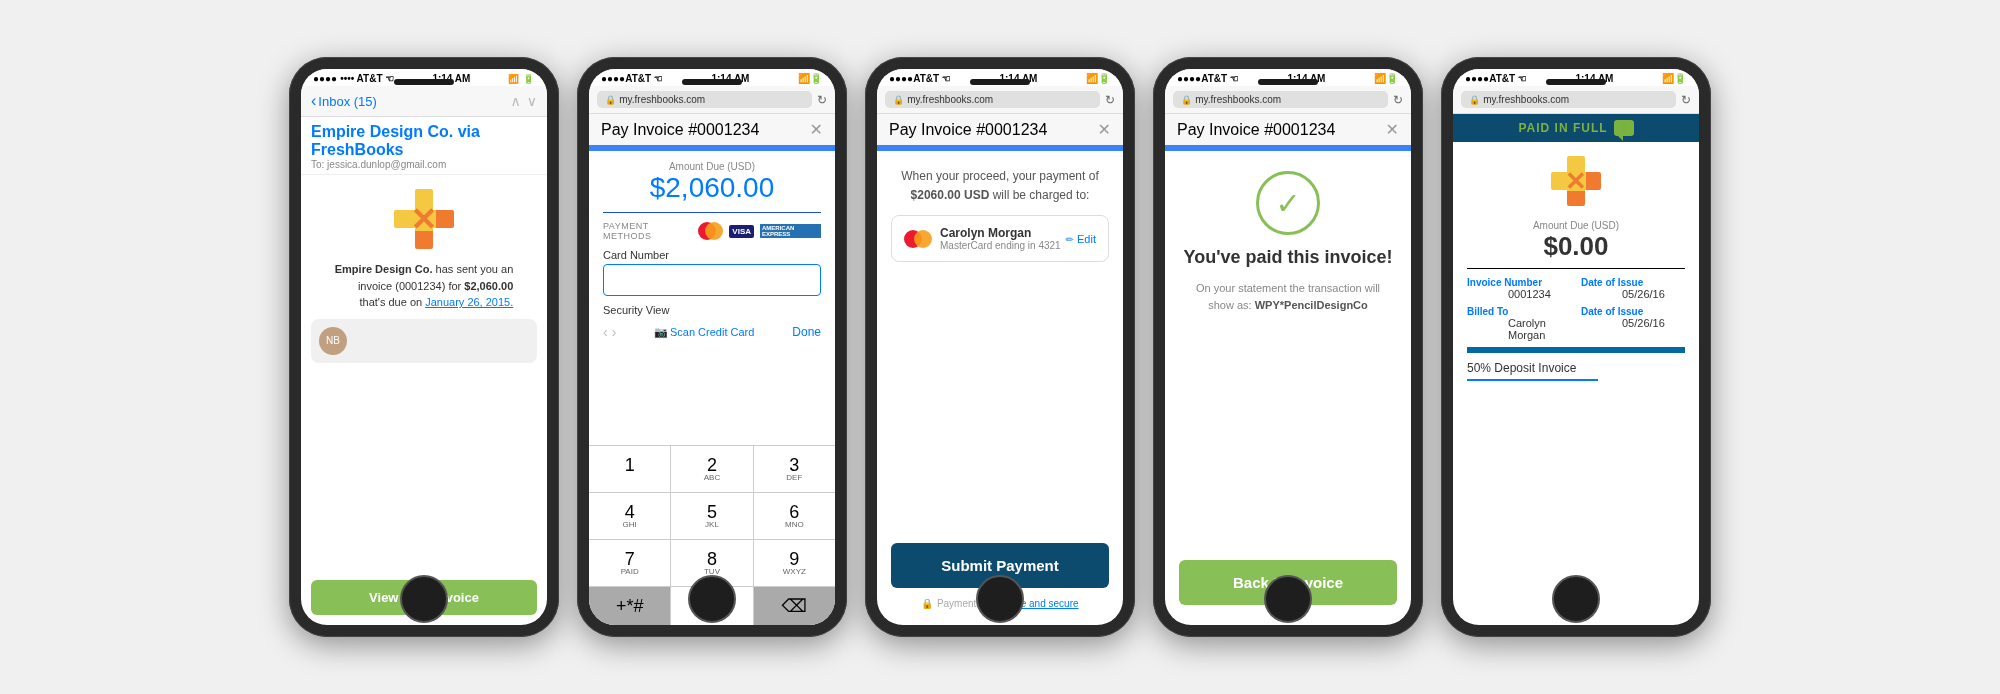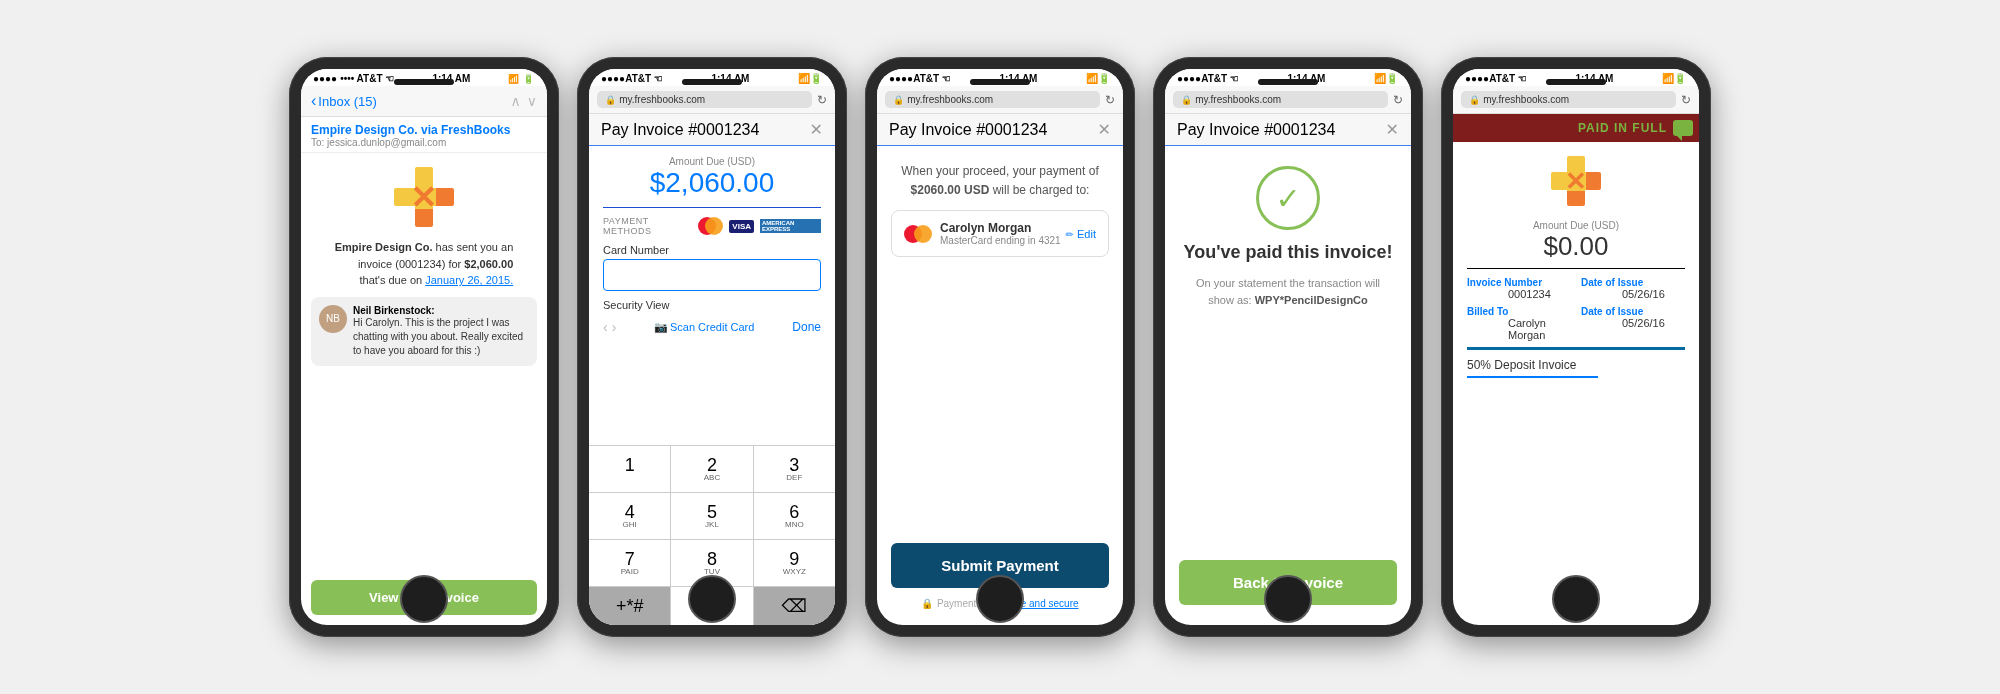--- a/index.html
+++ b/index.html
@@ -93,21 +93,21 @@
       gap: 2px;
     }
     .email-back-arrow { font-size: 16px; color: #007aff; }
     .email-nav-arrows { display: flex; gap: 6px; color: #bbb; font-size: 14px; }
     .email-subject-bar {
       padding: 6px 10px 4px;
       border-bottom: 1px solid #eee;
       flex-shrink: 0;
     }
     .email-sender {
-      font-size: 12px;
+      font-size: 16px;
       color: #007aff;
       font-weight: 600;
     }
     .email-to {
       font-size: 10px;
       color: #888;
     }
     .email-content {
       flex: 1;
       overflow: hidden;
@@ -225,21 +225,21 @@
       font-size: 10px;
       color: #333;
       display: flex;
       align-items: center;
       gap: 3px;
     }
     .lock-icon { font-size: 9px; color: #666; }
     .reload-icon { font-size: 12px; color: #666; }
     .payment-header {
       background: #f7f7f7;
-      border-bottom: 1px solid #3b82f6;
+      border-bottom: 6px solid #3b82f6;
       padding: 6px 12px;
       display: flex;
       justify-content: space-between;
       align-items: center;
       flex-shrink: 0;
     }
     .close-x { font-size: 16px; color: #999; }
     .payment-body {
       flex: 1;
       overflow: hidden;
@@ -380,30 +380,30 @@
       padding: 14px;
       font-size: 15px;
       font-weight: 600;
       text-align: center;
       margin-top: auto;
       width: 100%;
     }
 
     
     .paid-banner {
-      background: #7f1d1d;
+      background: #0c4a6e;
       padding: 6px;
       text-align: center;
       font-size: 12px;
       font-weight: 700;
       color: #7ab340;
       letter-spacing: 1px;
       display: flex;
       align-items: center;
-      justify-content: flex-end;
+      justify-content: center;
       gap: 6px;
       flex-shrink: 0;
     }
     .chat-bubble-icon {
       width: 20px;
       height: 16px;
       background: #7ab340;
       border-radius: 3px;
       position: relative;
       display: flex;
@@ -423,32 +423,32 @@
     .invoice-body {
       flex: 1;
       overflow: hidden;
       padding: 10px 14px;
       display: flex;
       flex-direction: column;
       gap: 6px;
     }
     .invoice-amount-section { text-align: center; margin-top: 4px; }
     .invoice-amount-label { font-size: 10px; color: #888; }
-    .invoice-amount { font-size: 26px; color: #333; font-weight: 400; }
+    .invoice-amount { font-size: 26px; color: #333; font-weight: 700; }
     .invoice-grid {
       display: grid;
       grid-template-columns: 1fr 1fr;
       gap: 6px 10px;
       border-top: 1px solid #000000;
       padding-top: 8px;
     }
     .invoice-field-label { font-size: 10px; color: #007aff; font-weight: 600; }
     .invoice-field-value { font-size: 11px; color: #333; padding-left: 41px; }
     .invoice-description {
-      border-top: 3px solid #0369a1;
+      border-top: 6px solid #0369a1;
       padding-top: 8px;
       font-size: 12px;
       color: #333;
     }
     .invoice-desc-divider {
       height: 2px;
       background: linear-gradient(to right, #007aff 60%, transparent 60%);
       margin-top: 4px;
     }
 
@@ -524,24 +524,20 @@
             <div class="x-mark">✕</div>
           </div>
         </div>
 
         <div class="email-body-text">
           <span><span class="email-bold">Empire Design Co.</span> <span>has sent you an</span><br><span>invoice (0001234) for</span> <span class="email-bold">$2,060.00</span><br><span>that's due on</span> <span class="email-link">January 26, 2015.</span></span>
         </div>
 
         <div class="chat-bubble">
           <div class="avatar">NB</div>
-          <div>
-            <div class="chat-name">Neil Birkenstock:</div>
-            <div class="chat-text">Hi Carolyn. This is the project I was chatting with you about. Really excited to have you aboard for this :)</div>
-          </div>
         </div>
 
         <div class="view-invoice-btn">View Your Invoice</div>
       </div>
     </div>
   </div>
 
   <div class="phone">
     <div class="phone-inner">
       <div class="status-bar">

